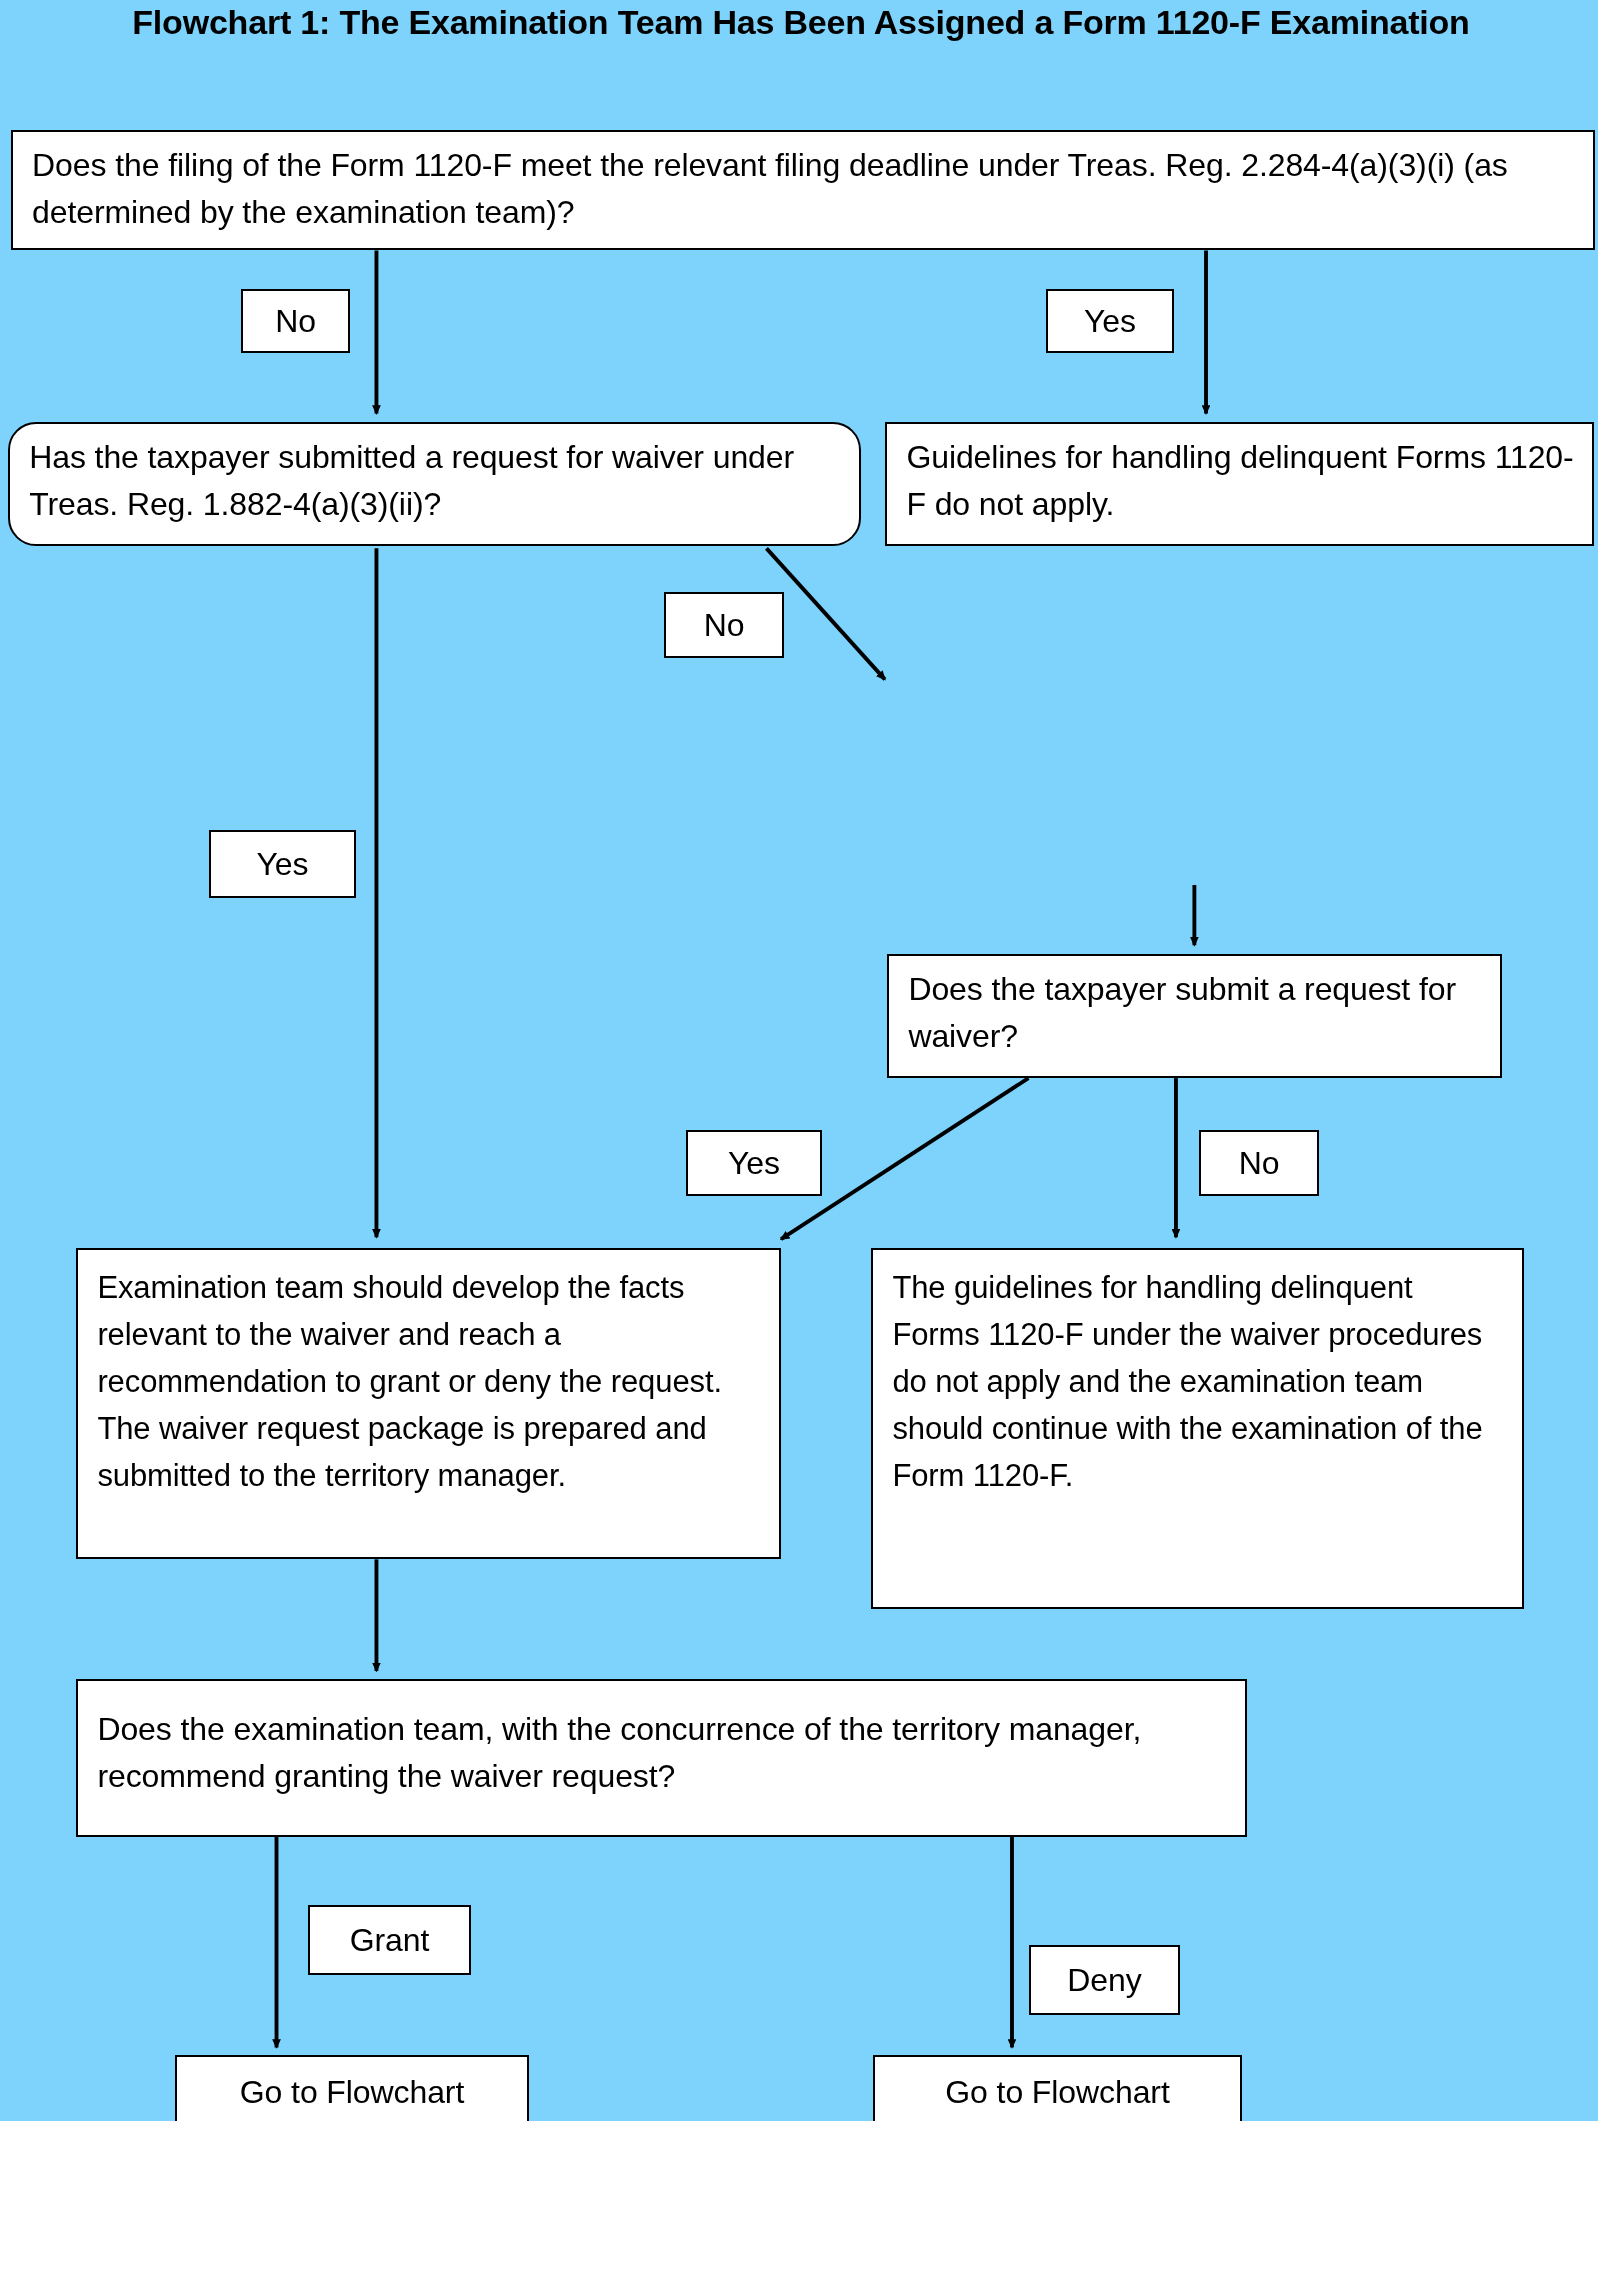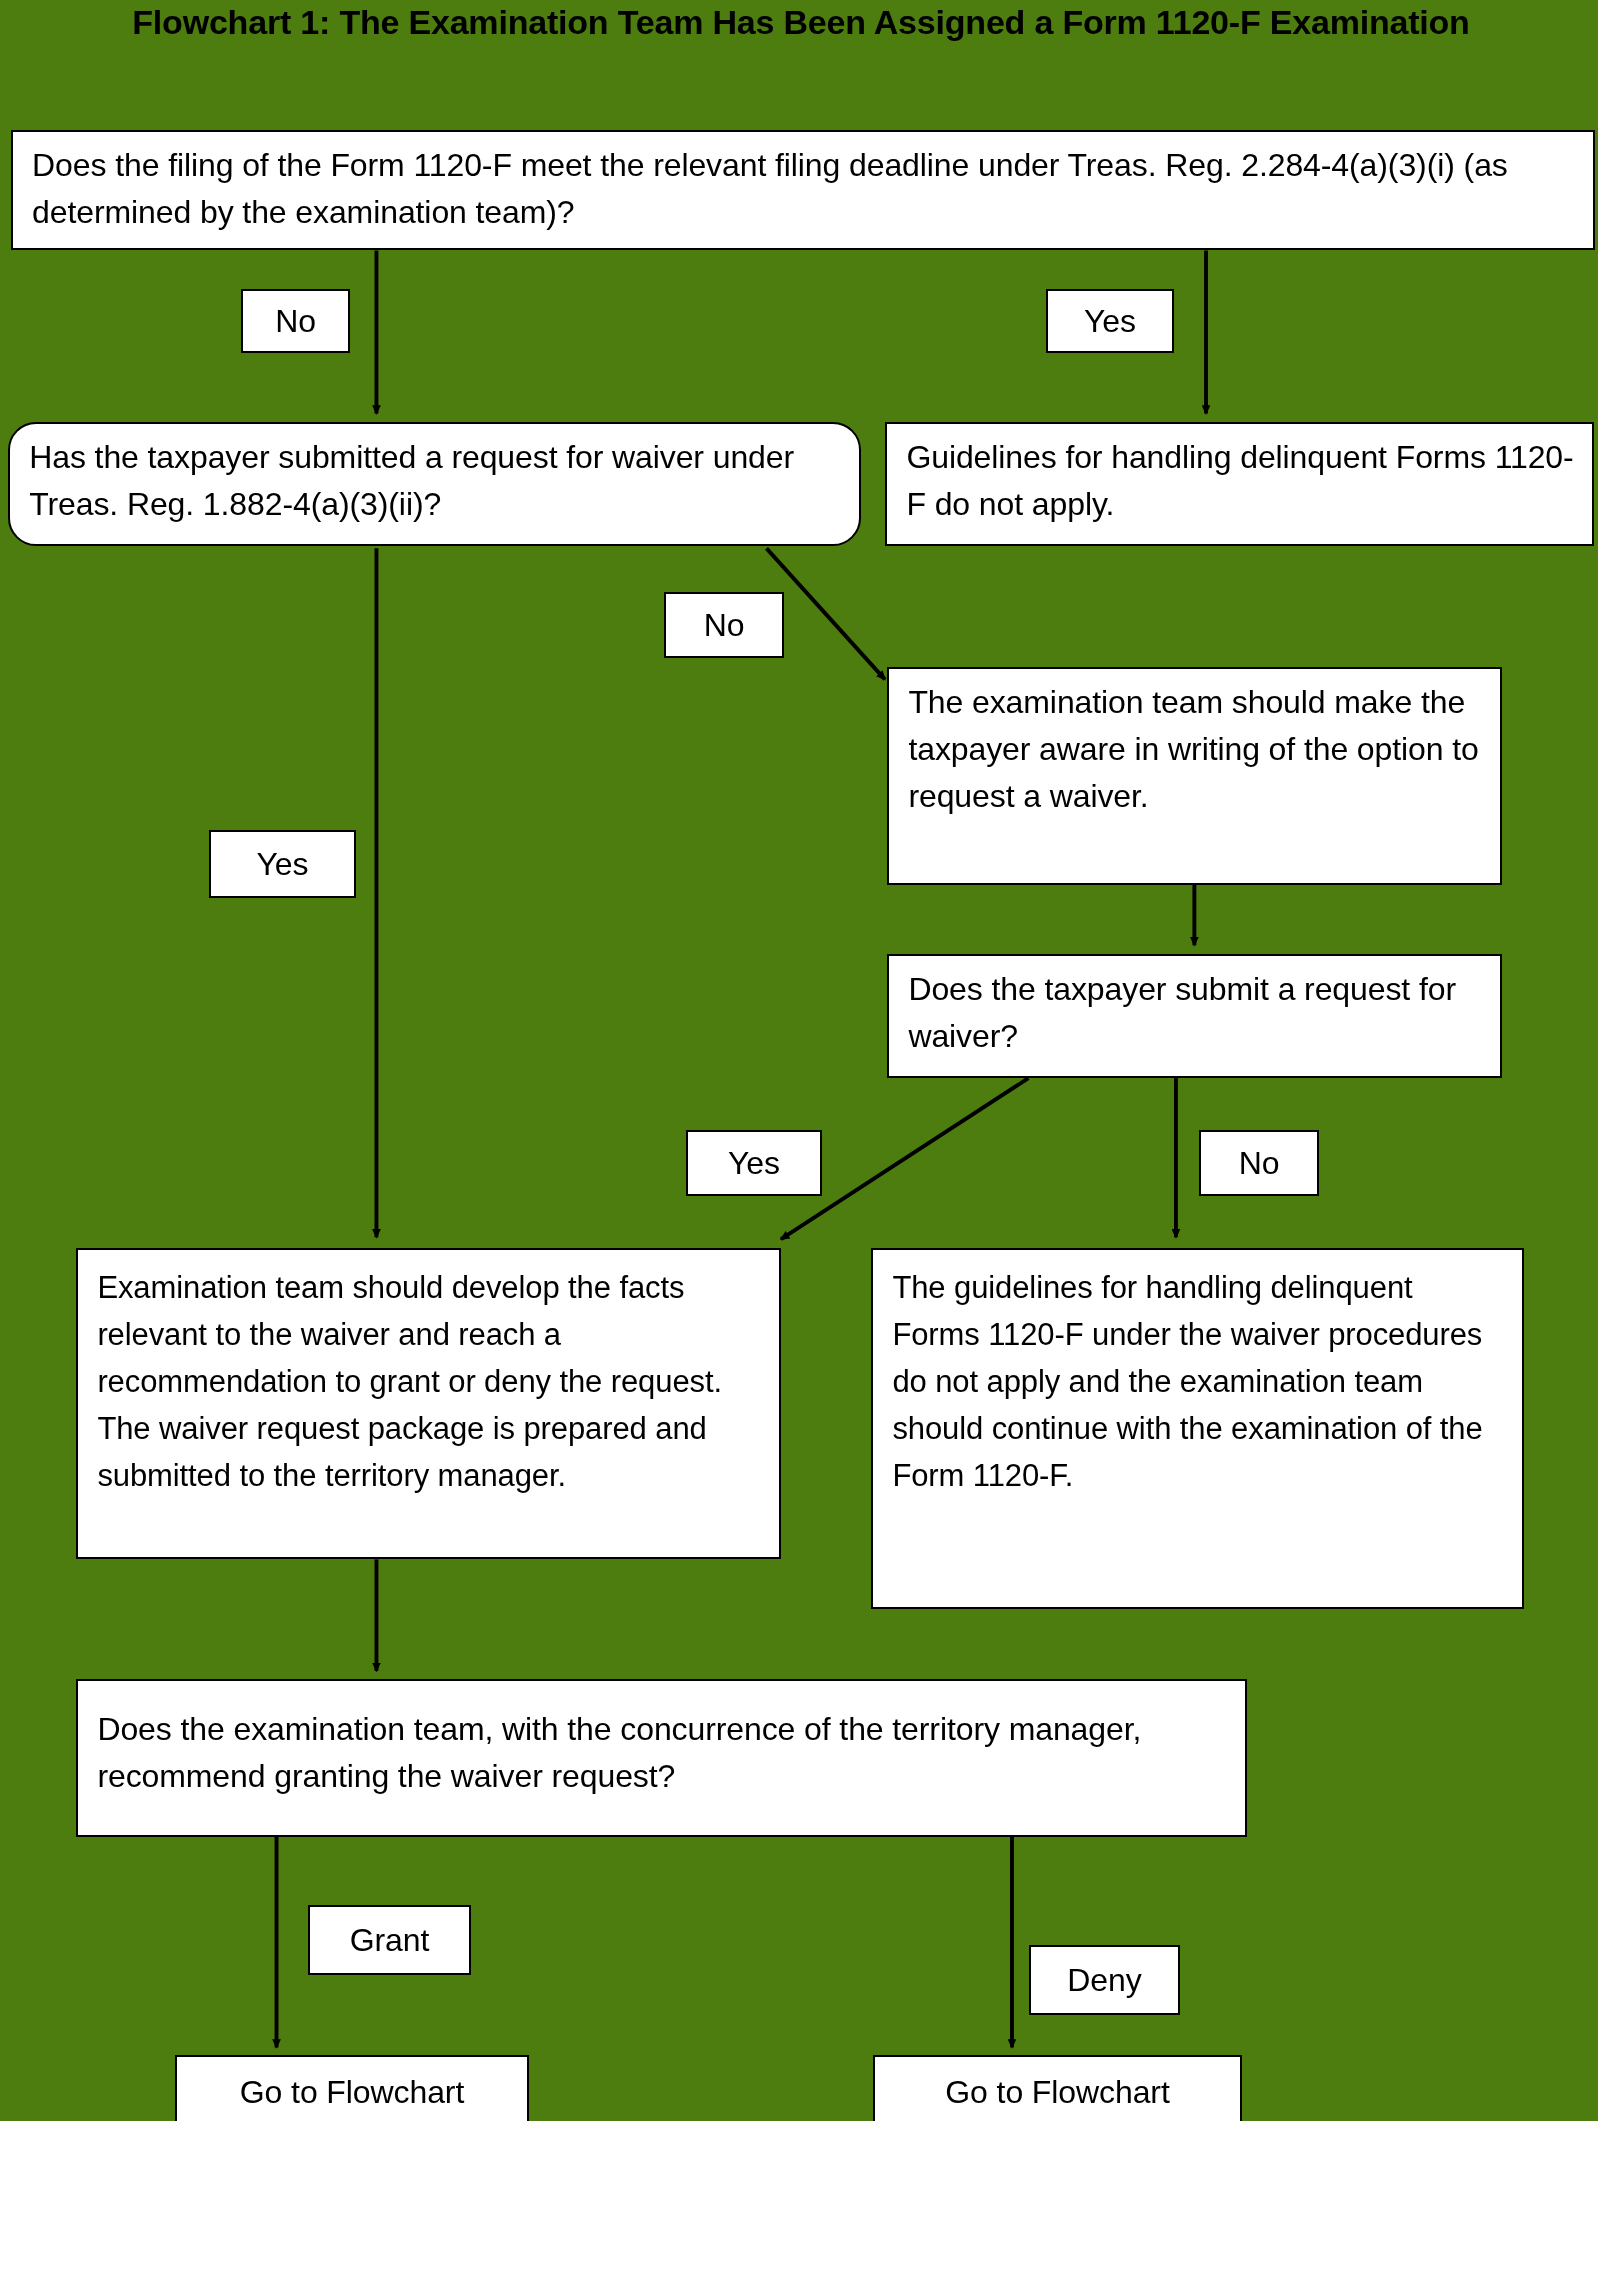--- a/index.html
+++ b/index.html
@@ -8,21 +8,21 @@
     background: #ffffff;
   }
   body {
     font-family: "Liberation Sans", sans-serif;
     color: #000000;
   }
   #page {
     position: relative;
     width: 1598px;
     height: 2121px;
-    background: #4d7c0f;
+    background: #7dd3fc;
     overflow: hidden;
   }
   #svg-layer {
     position: absolute;
     left: 0;
     top: 0;
     width: 1598px;
     height: 2294px;
     pointer-events: none;
   }
@@ -114,21 +114,20 @@
   <div class="label-box" style="left:241px; top:289px; width:109px; height:64px;">No</div>
 
   <div class="label-box" style="left:1046px; top:289px; width:128px; height:64px;">Yes</div>
 
   <div class="node" style="left:7.8px; top:422px; width:853px; height:124px;border-radius:28px;">Has the taxpayer submitted a request for waiver under Treas. Reg. 1.882-4(a)(3)(ii)?</div>
 
   <div class="node" style="left:885px; top:422px; width:709px; height:124px;">Guidelines for handling delinquent Forms 1120-F do not apply.</div>
 
   <div class="label-box" style="left:664px; top:592px; width:120px; height:66px;">No</div>
 
-  <div class="node" style="left:887px; top:667px; width:615px; height:218px;">The examination team should make the taxpayer aware in writing of the option to request a waiver.</div>
 
   <div class="label-box" style="left:209px; top:830px; width:147px; height:68px;">Yes</div>
 
   <div class="node" style="left:887px; top:954px; width:615px; height:124px;">Does the taxpayer submit a request for waiver?</div>
 
   <div class="label-box" style="left:686px; top:1130px; width:136px; height:66px;">Yes</div>
 
   <div class="label-box" style="left:1199px; top:1130px; width:120px; height:66px;">No</div>
 
   <div class="node tight" style="left:76px; top:1248px; width:705px; height:311px; font-size:31px; line-height:47px;">Examination team should develop the facts relevant to the waiver and reach a recommendation to grant or deny the request. The waiver request package is prepared and submitted to the territory manager.</div>

